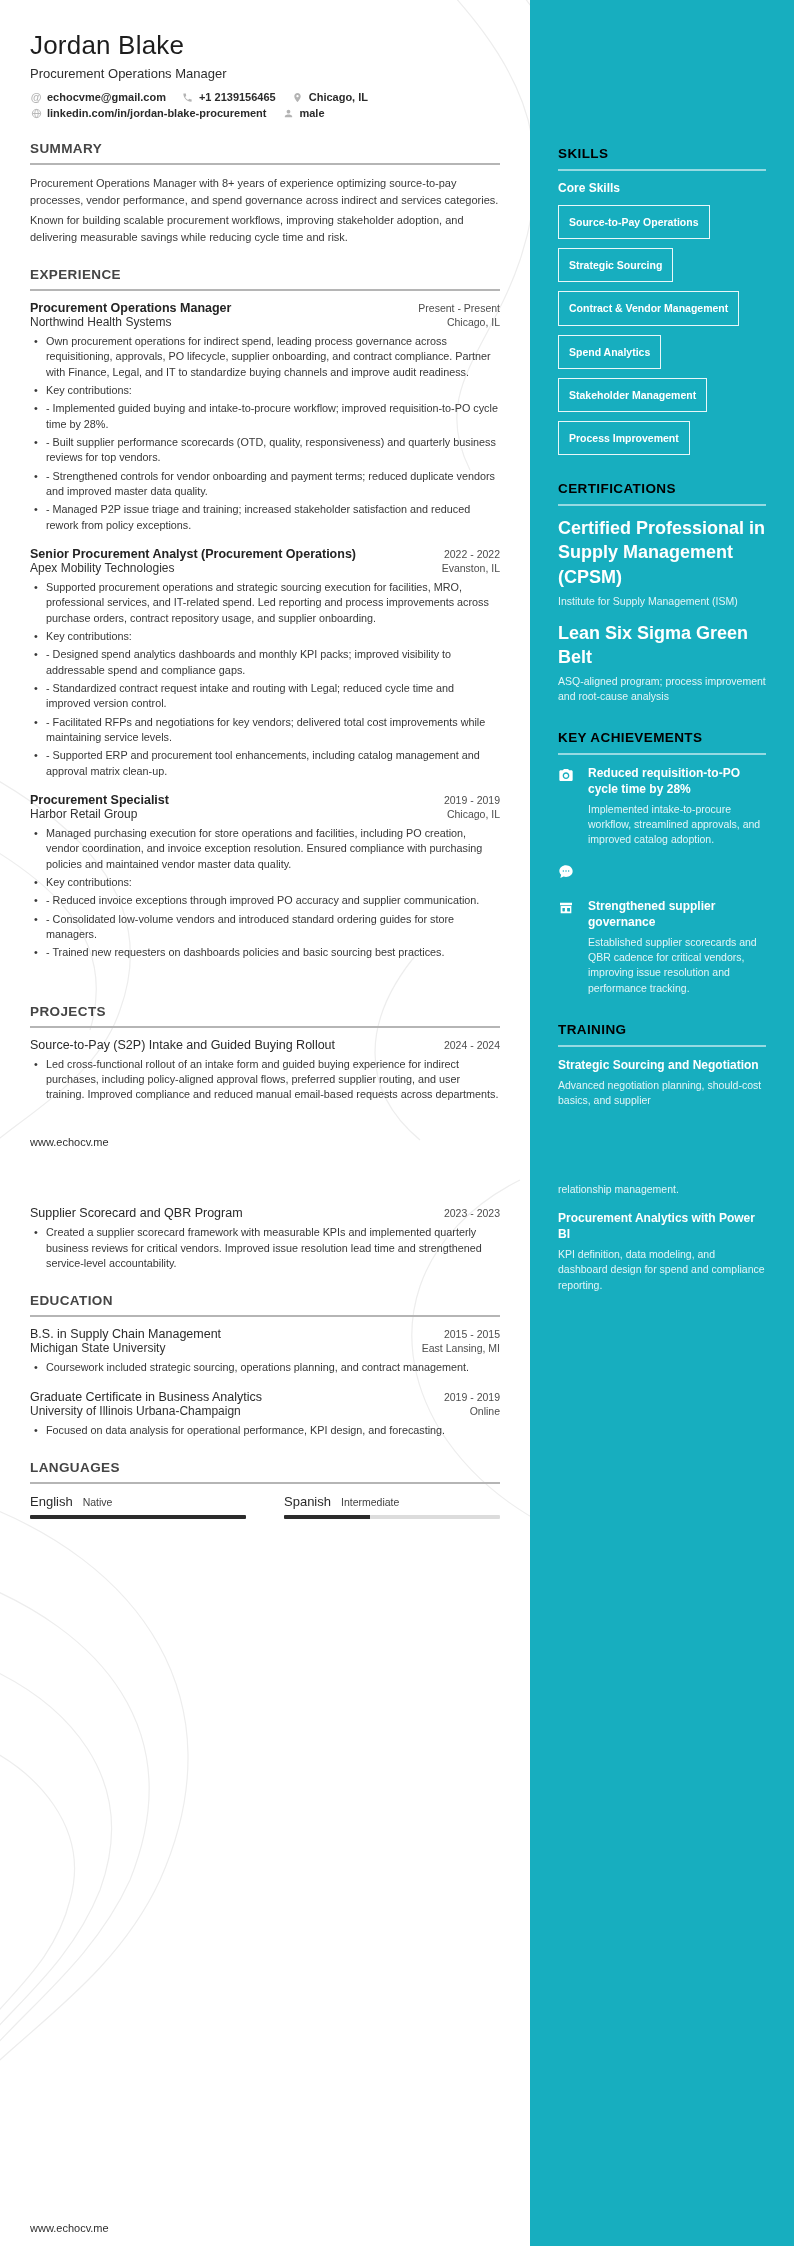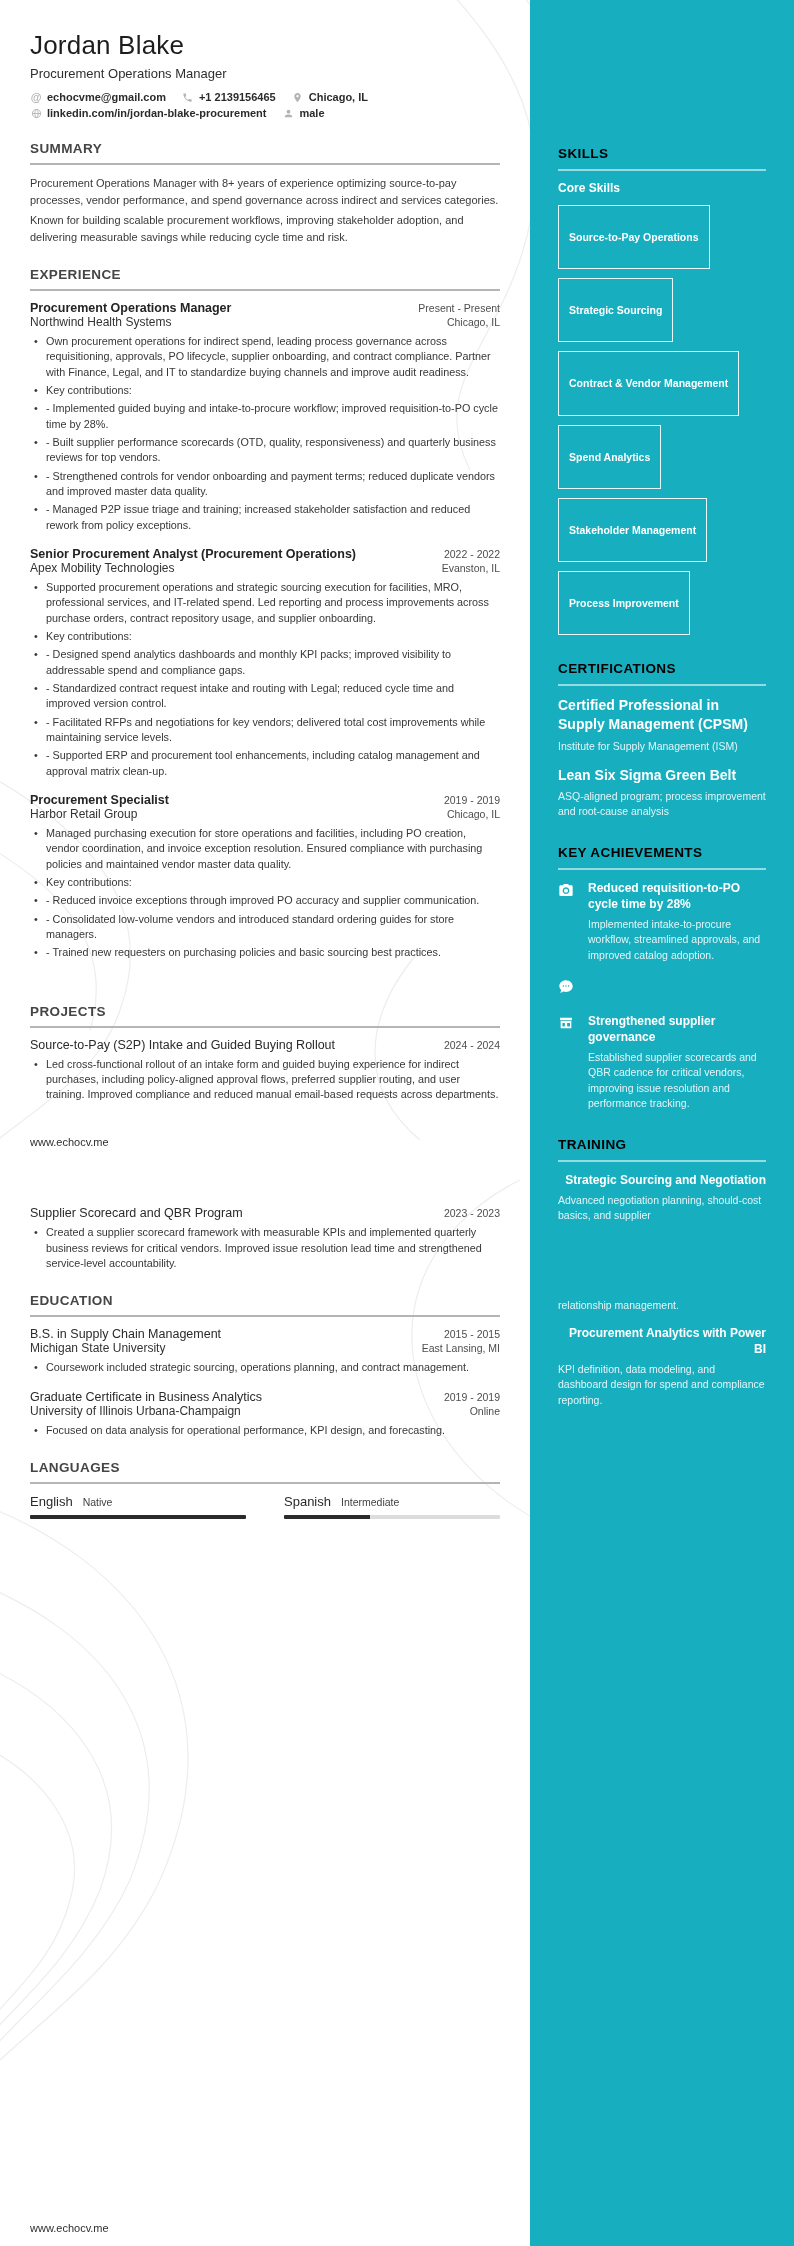--- a/index.html
+++ b/index.html
@@ -57,32 +57,32 @@
   .sidebar{
     position:absolute;right:0;top:0;width:264px;height:2246px;z-index:2;
     background:#17aebf;box-sizing:border-box;padding:146px 28px 0 28px;color:#ffffff;
   }
   .sb-h{font-size:13.5px;font-weight:700;color:#000000;letter-spacing:.4px;margin:0;}
   .sb-hr{height:2px;background:rgba(255,255,255,.55);border:0;margin:8px 0 10px 0;}
   .sb-section{margin-bottom:26px;}
   .sb-group{font-size:12px;font-weight:700;margin:2px 0 10px 0;}
   .chip{
     display:block;border:1px solid rgba(255,255,255,.9);color:#fff;
-    font-size:10.5px;font-weight:700;padding:24px 10px;margin-bottom:9px;
+    font-size:10.5px;font-weight:700;padding:9px 10px;margin-bottom:9px;
     line-height:1.35;max-width:178px;width:fit-content;min-width:0;
   }
   .cert{margin-bottom:12px;}
-  .cert-t{font-size:14px;font-weight:700;line-height:1.35;}
+  .cert-t{font-size:18px;font-weight:700;line-height:1.35;}
   .cert-s{font-size:10.5px;color:rgba(255,255,255,.88);line-height:1.4;margin-top:5px;}
   .ach{display:flex;gap:12px;margin-bottom:14px;}
   .ach-ico{flex:0 0 18px;padding-top:2px;}
   .ach-t{font-size:12px;font-weight:700;line-height:1.35;}
   .ach-d{font-size:10.5px;color:rgba(255,255,255,.88);line-height:1.45;margin-top:5px;}
   .train{margin-bottom:12px;}
-  .train-t{font-size:12px;font-weight:700;line-height:1.35;text-align:right;}
+  .train-t{font-size:12px;font-weight:700;line-height:1.35;}
   .train-d{font-size:10.5px;color:rgba(255,255,255,.88);line-height:1.45;margin-top:5px;}
   .sb-gap{height:62px;}
 </style>
 </head>
 <body>
 
 <div class="page">
 
   <svg class="contours" width="794" height="2246" viewBox="0 0 794 2246" fill="none" xmlns="http://www.w3.org/2000/svg">
     <g stroke="#ededed" stroke-width="1.2" fill="none">
@@ -208,21 +208,21 @@
         <div class="row">
           <span class="e-sub">Harbor Retail Group</span>
           <span class="e-loc">Chicago, IL</span>
         </div>
         <ul class="blist">
 
         <li>Managed purchasing execution for store operations and facilities, including PO creation, vendor coordination, and invoice exception resolution. Ensured compliance with purchasing policies and maintained vendor master data quality.</li>
             <li>Key contributions:</li>
             <li>- Reduced invoice exceptions through improved PO accuracy and supplier communication.</li>
             <li>- Consolidated low-volume vendors and introduced standard ordering guides for store managers.</li>
-            <li>- Trained new requesters on purchasing policies and basic sourcing best practices.</li>
+            <li>- Trained new requesters on dashboards policies and basic sourcing best practices.</li>
           </ul>
       </div>
     </div>
 
     <div class="section proj" style="margin-top:43px;">
       <h2 class="sec-h">PROJECTS</h2>
       <hr class="sec-hr">
       <div class="entry">
         <div class="row">
           <span class="p-title">Source-to-Pay (S2P) Intake and Guided Buying Rollout</span>

